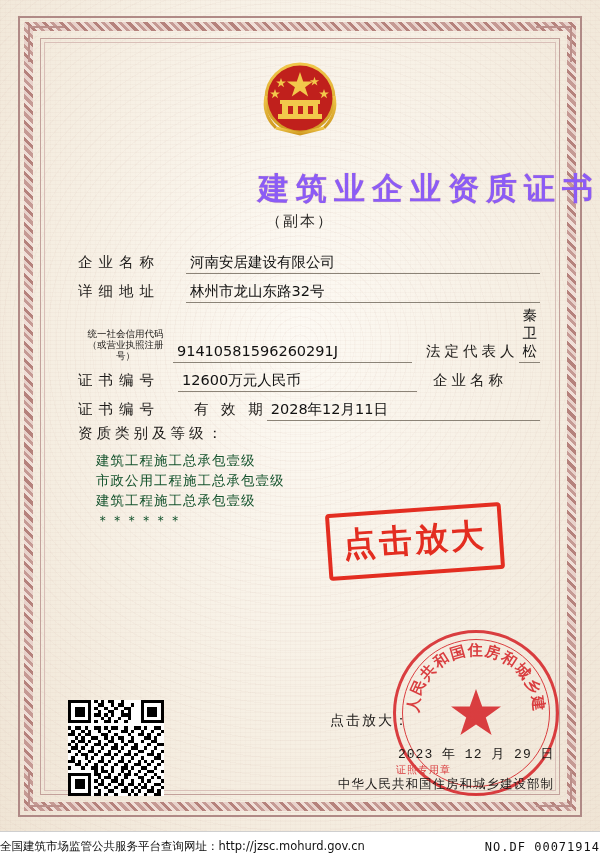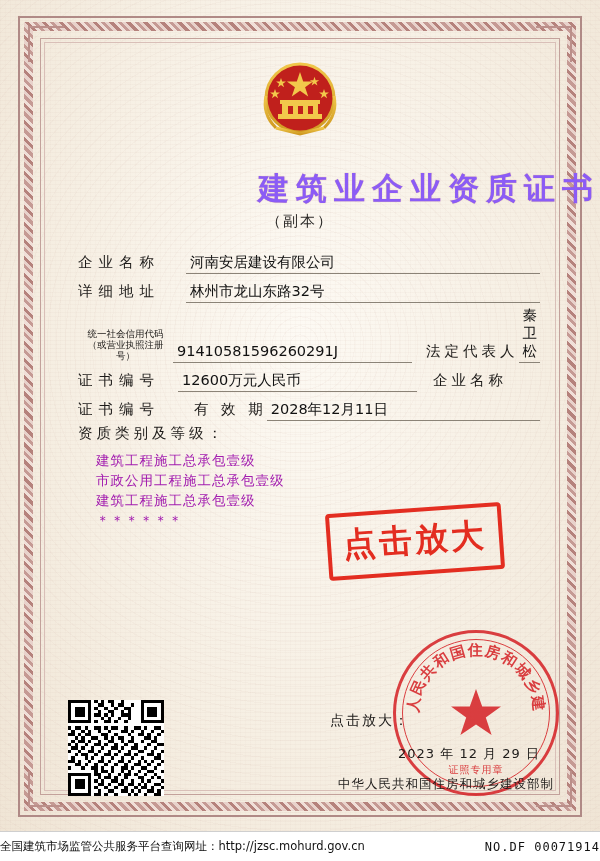--- a/index.html
+++ b/index.html
@@ -162,21 +162,21 @@
   .qual-head {
     font-size: 14.5px;
     letter-spacing: 4px;
     color: #1d1b19;
   }
   .qual-list {
     margin-top: 7px;
     padding-left: 18px;
     font-size: 13.5px;
     line-height: 20px;
-    color: #a21caf;
+    color: #14532d;
     letter-spacing: 1px;
   }
 
   
   .zoom-badge {
     position: absolute;
     left: 327px;
     top: 508px;
     transform: rotate(-4deg);
     border: 4px solid #e21f12;
@@ -213,21 +213,21 @@
     width: 54px; height: 54px;
   }
   .seal-text {
     position: absolute;
     inset: 0;
   }
   .seal-bottom {
     position: absolute;
     left: 0; right: 0;
     bottom: 16px;
-    text-align: center;
+    text-align: left;
     font-size: 10px;
     color: #d6262a;
     letter-spacing: 1px;
   }
 
   
   .qr {
     position: absolute;
     left: 68px;
     top: 700px;
@@ -245,20 +245,21 @@
     letter-spacing: 2px;
     color: #1d1b19;
   }
   .issue-date {
     position: absolute;
     left: 398px;
     top: 745px;
     font-size: 13px;
     letter-spacing: 1px;
     color: #1d1b19;
+    font-family: Liberation Mono, monospace;
   }
   .maker {
     position: absolute;
     left: 0; right: 46px;
     top: 776px;
     text-align: right;
     font-size: 12.5px;
     letter-spacing: 1px;
     color: #1d1b19;
   }

